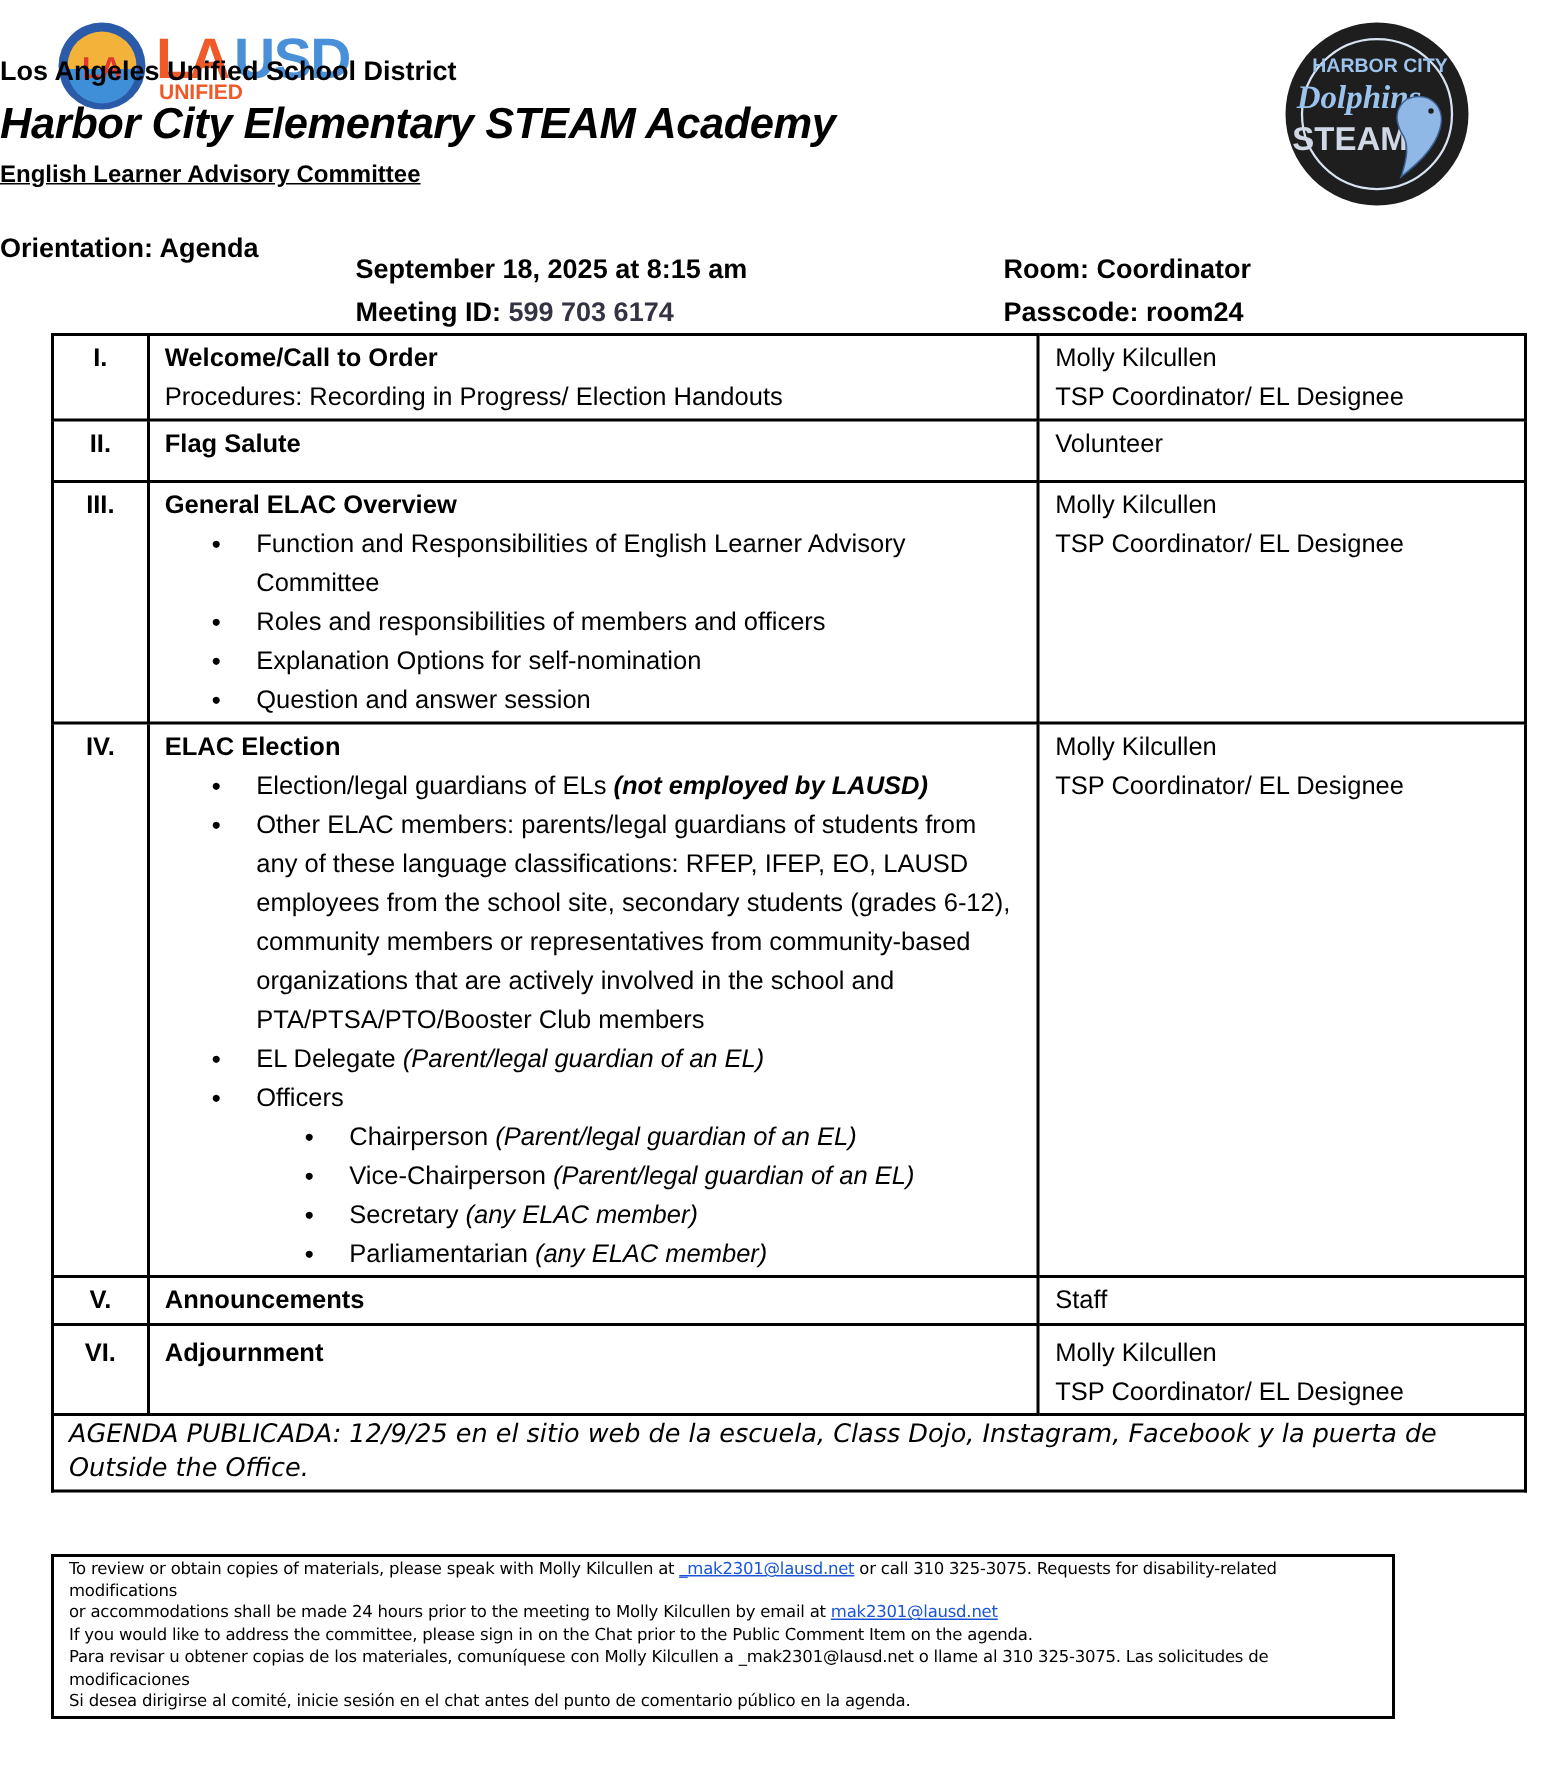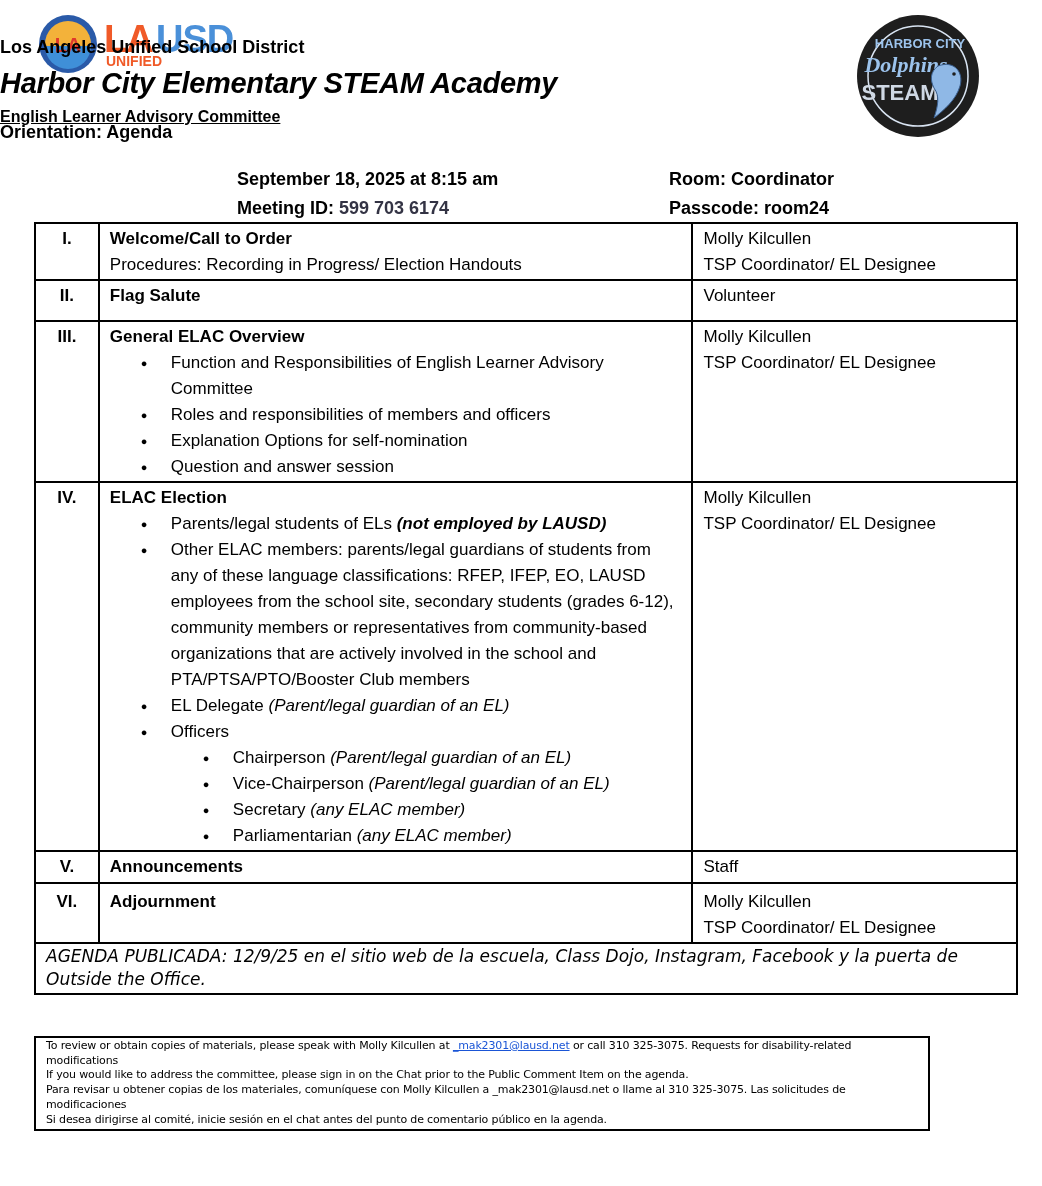--- a/index.html
+++ b/index.html
@@ -5,21 +5,21 @@
   html, body { margin: 0; padding: 0; background: #ffffff; }
   body { width: 1042px; height: 1186px; position: relative; font-family: "Liberation Sans", sans-serif; color: #000; overflow: hidden; }
 
   .logo-lausd { position: absolute; left: 38px; top: 14px; width: 215px; height: 60px; }
   .logo-steam { position: absolute; left: 856px; top: 14px; width: 124px; height: 124px; }
 
   .hdr { position: absolute; left: 0; width: 1042px; text-align: left; font-weight: bold; }
   .hdr-district { top: 37px; font-size: 18px; padding-left: 0px; left: 0; width: 1042px; }
   .hdr-school { top: 67px; font-size: 29px; font-style: italic; letter-spacing: -0.3px; }
   .hdr-committee { top: 108px; font-size: 16px; text-decoration: underline; }
-  .hdr-orientation { top: 122px; font-size: 18px; }
+  .hdr-orientation { top: 155px; font-size: 18px; }
 
   .meta { position: absolute; font-weight: bold; font-size: 18px; margin-left: 20px; }
   .meta .num { color: #333344; }
   .meta-date { left: 217px; top: 169px; }
   .meta-id { left: 217px; top: 198px; }
   .meta-room { left: 649px; top: 169px; }
   .meta-pass { left: 649px; top: 198px; }
 
   table.agenda { position: absolute; left: 34px; top: 222px; width: 984px; border-collapse: collapse; font-size: 17px; }
   table.agenda td { border: 2px solid #000; vertical-align: top; padding: 2px 10px 1px 10px; line-height: 26px; }
@@ -116,21 +116,21 @@
     <td class="presenter-cell">
       <div>Molly Kilcullen</div>
       <div>TSP Coordinator/ EL Designee</div>
     </td>
   </tr>
   <tr style="height:320px">
     <td class="num-cell">IV.</td>
     <td class="topic-cell">
       <div class="topic-title">ELAC Election</div>
       <ul class="bl">
-        <li><span>Parents/legal students of ELs </span><span class="note-bold">(not employed by LAUSD)</span></li>
+        <li><span>Election/legal guardians of ELs </span><span class="note-bold">(not employed by LAUSD)</span></li>
         <li><span>Other ELAC members: parents/legal guardians of students from any of these language classifications: RFEP, IFEP, EO, LAUSD employees from the school site, secondary students (grades 6-12), community members or representatives from community-based organizations that are actively involved in the school and PTA/PTSA/PTO/Booster Club members</span></li>
         <li><span>EL Delegate </span><span class="note">(Parent/legal guardian of an EL)</span></li>
         <li><span>Officers</span>
           <ul class="bl">
             <li><span>Chairperson </span><span class="note">(Parent/legal guardian of an EL)</span></li>
             <li><span>Vice-Chairperson </span><span class="note">(Parent/legal guardian of an EL)</span></li>
             <li><span>Secretary </span><span class="note">(any ELAC member)</span></li>
             <li><span>Parliamentarian </span><span class="note">(any ELAC member)</span></li>
           </ul>
         </li>
@@ -162,16 +162,17 @@
   </tr>
 </tbody>
   </table>
 
 <div class="posted">
   <div class="es">AGENDA PUBLICADA: 12/9/25 en el sitio web de la escuela, Class Dojo, Instagram, Facebook y la puerta de Outside the Office.</div>
 </div>
 
 <div class="fine">
   <div><span>To review or obtain copies of materials, please speak with Molly Kilcullen at </span><a>_mak2301@lausd.net</a><span> or call 310 325-3075. Requests for disability-related modifications</span></div>
+  <div><span>or accommodations shall be made 24 hours prior to the meeting to  Molly Kilcullen by email at </span><a>mak2301@lausd.net</a></div>
   <div>If you would like to address the committee, please sign in on the Chat prior to the Public Comment Item on the agenda.</div>
   <div>Para revisar u obtener copias de los materiales, comuníquese con Molly Kilcullen a _mak2301@lausd.net o llame al 310 325-3075. Las solicitudes de modificaciones</div>
   <div>Si desea dirigirse al comité, inicie sesión en el chat antes del punto de comentario público en la agenda.</div>
 </div>
 
 </body></html>

